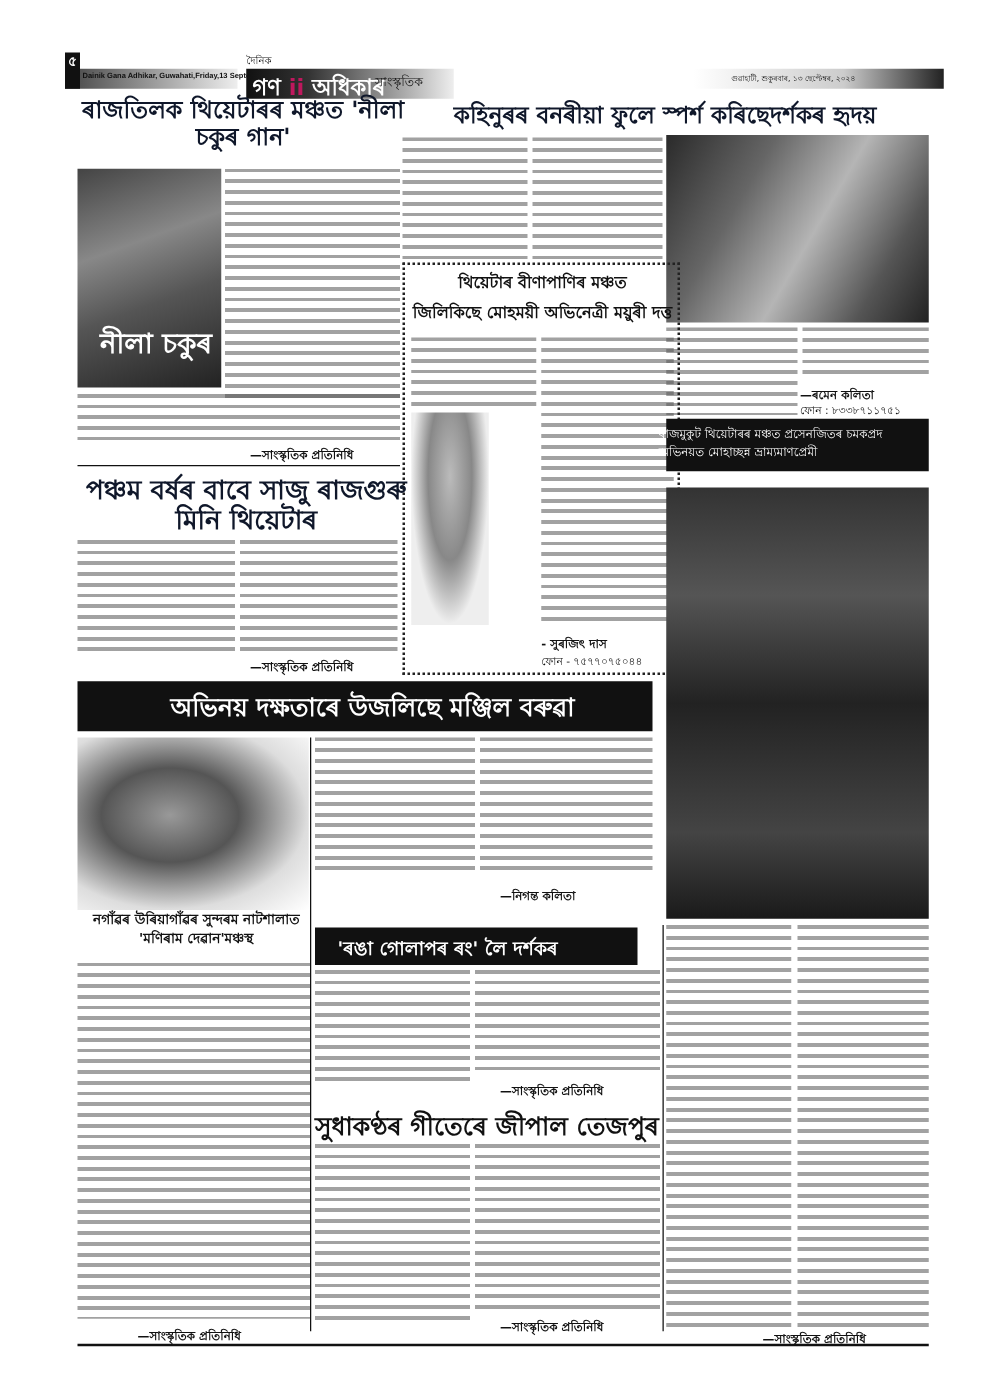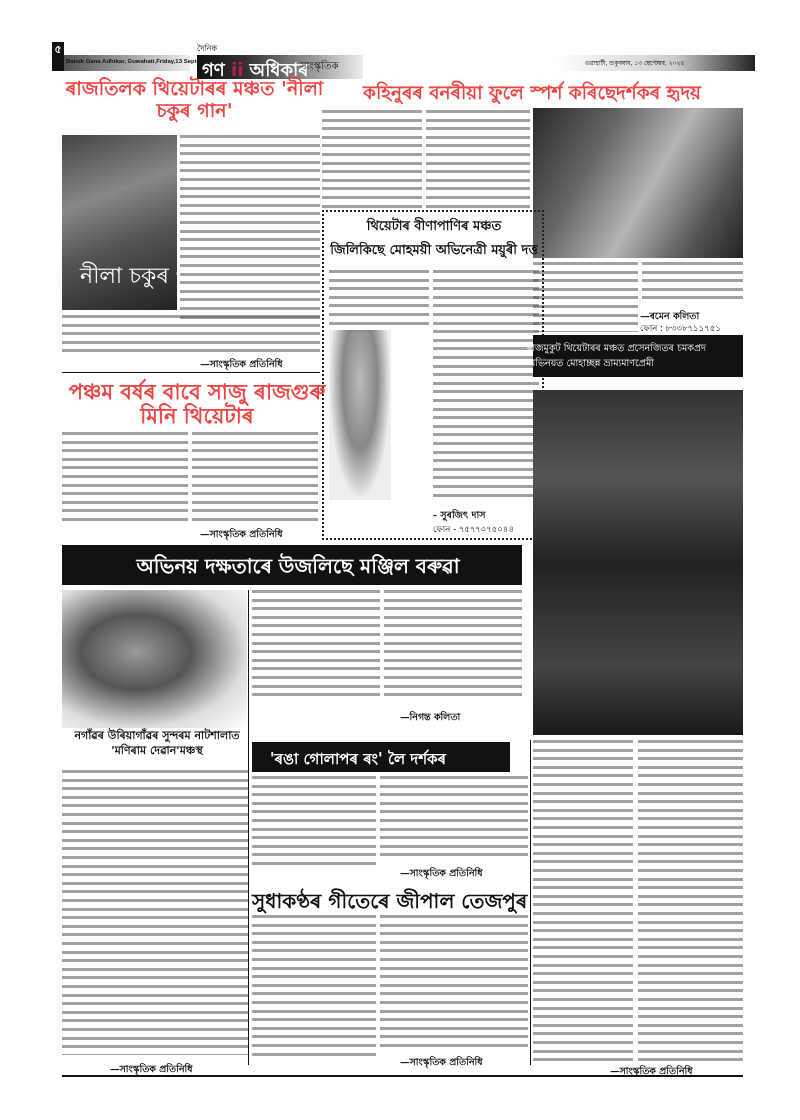--- a/index.html
+++ b/index.html
@@ -19,21 +19,21 @@
     background: linear-gradient(90deg, #111 0%, #333 30%, #999 70%, #eee 100%); }
   .mast-daily { left: 197px; top: 42px; font-size: 8px; color: #111; }
   .mast-logo { left: 202px; top: 56px; font-size: 18px; font-weight: bold; color: #fff; white-space: nowrap; }
   .mast-logo .dot { color: #be185d; }
   .mast-section { left: 300px; top: 58px; font-size: 10px; color: #111; }
   .mast-right { left: 555px; top: 55px; width: 200px; height: 16px;
     background: linear-gradient(90deg, #fff 0%, #ccc 60%, #222 100%); }
   .mast-right-text { left: 585px; top: 58px; font-size: 6px; color: #111; white-space: nowrap; }
 
   
-  .hl { font-weight: bold; color: #ef4444; line-height: 1.15; }
+  .hl { font-weight: bold; color: #0f172a; line-height: 1.15; }
   .hl-1 { left: 62px; top: 78px; width: 265px; font-size: 19px; text-align: center; }
   .hl-2 { left: 322px; top: 82px; width: 420px; font-size: 18.5px; text-align: center; white-space: nowrap; }
   .hl-3 { left: 62px; top: 380px; width: 270px; font-size: 21px; text-align: center; }
   .hl-4-box { left: 62px; top: 545px; width: 460px; height: 40px; background: #111; }
   .hl-4 { left: 62px; top: 551px; width: 472px; font-size: 20px; color: #fff; text-align: center; font-weight: bold; }
   .hl-5-box { left: 252px; top: 742px; width: 258px; height: 30px; background: #111; }
   .hl-5 { left: 252px; top: 747px; width: 212px; font-size: 15px; color: #fff; text-align: center; font-weight: bold; }
   .hl-6 { left: 252px; top: 886px; width: 300px; font-size: 20px; text-align: left; white-space: nowrap; font-weight: bold; }
   .sub-hl-7 { left: 62px; top: 728px; width: 190px; font-size: 11px; text-align: center; font-weight: bold; line-height: 1.4; }
 
@@ -42,21 +42,21 @@
   .box-kicker { left: 330px; top: 216px; width: 208px; font-size: 13px; text-align: center; font-weight: bold; }
   .box-hl { left: 330px; top: 240px; width: 208px; font-size: 13px; text-align: center; font-weight: bold; }
 
   .dark-banner { left: 533px; top: 335px; width: 210px; height: 42px; background: #111; }
   .dark-banner-text { left: 527px; top: 340px; width: 205px; font-size: 9.5px; color: #fff; line-height: 1.6; }
 
   
   .photo { background: #777; overflow: hidden; }
   .ph-poster { left: 62px; top: 135px; width: 115px; height: 175px;
     background: linear-gradient(160deg, #444 0%, #888 35%, #555 60%, #222 100%); }
-  .ph-poster-text { left: 80px; top: 265px; font-size: 22px; font-weight: normal; color: #fff; line-height: 1; }
+  .ph-poster-text { left: 80px; top: 265px; font-size: 22px; font-weight: bold; color: #fff; line-height: 1; }
   .ph-couple { left: 533px; top: 108px; width: 210px; height: 150px;
     background: linear-gradient(120deg, #2a2a2a 0%, #666 30%, #b5b5b5 55%, #555 80%, #222 100%); }
   .ph-actress { left: 329px; top: 330px; width: 62px; height: 170px;
     background: radial-gradient(ellipse at 50% 30%, #bbb 0%, #888 40%, #eee 70%); }
   .ph-actor-main { left: 533px; top: 390px; width: 210px; height: 345px;
     background: linear-gradient(180deg, #333 0%, #555 25%, #222 50%, #444 80%, #1a1a1a 100%); }
   .ph-manjil { left: 62px; top: 590px; width: 185px; height: 138px;
     background: radial-gradient(ellipse at 40% 45%, #999 0%, #555 35%, #ddd 70%, #fff 100%); }
 
   

